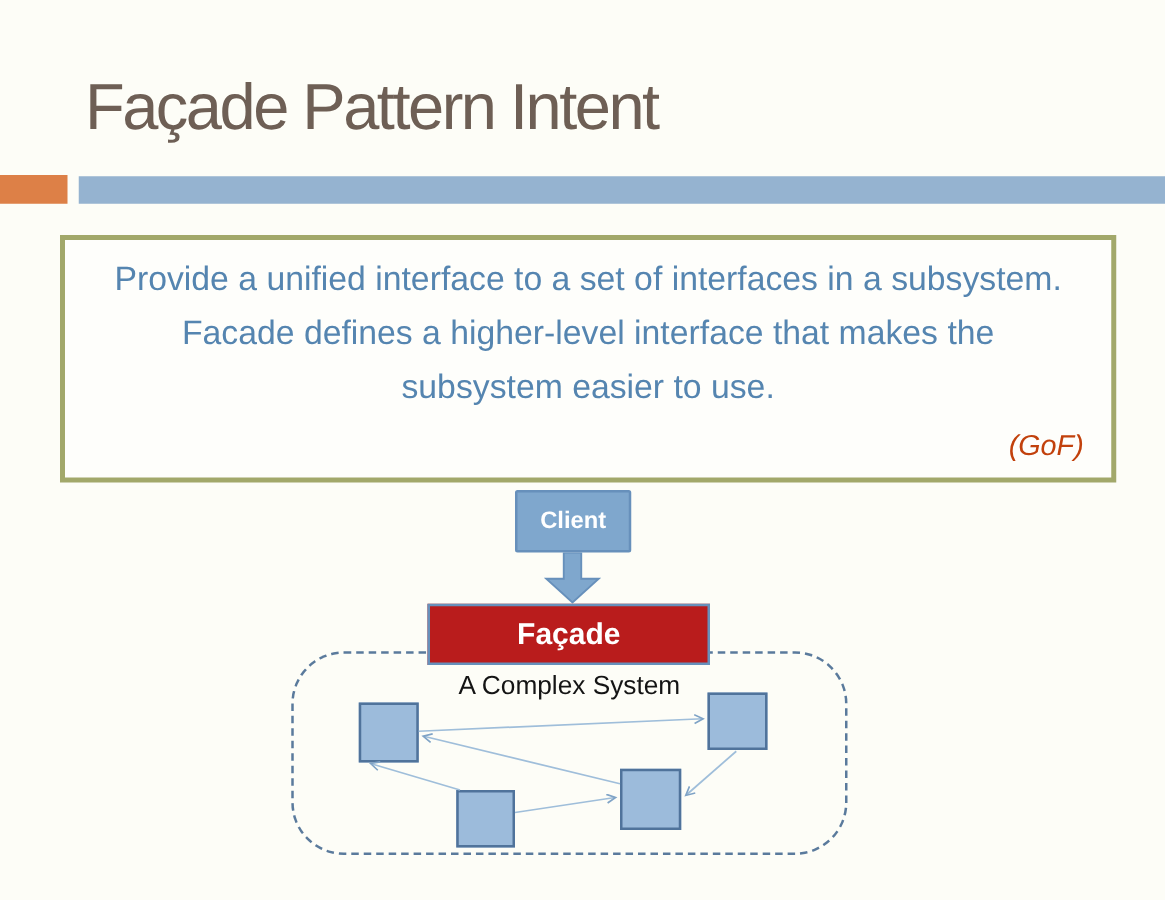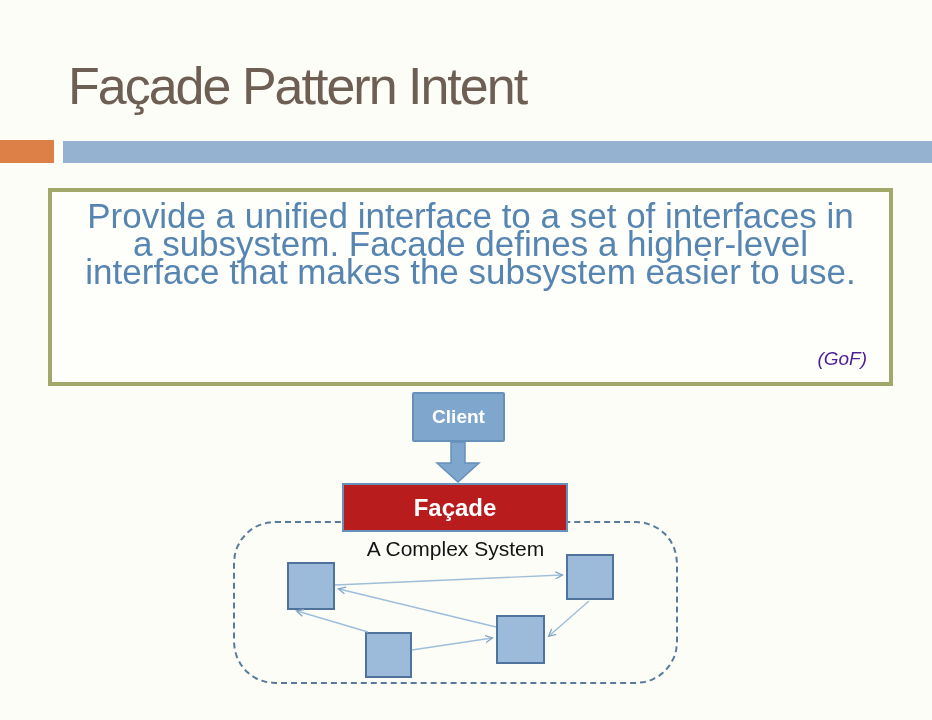--- a/index.html
+++ b/index.html
@@ -28,26 +28,26 @@
     background:#95b3d0;
   }
 
   
   .quote-box{
     position:absolute;left:48px;top:188px;width:845px;height:198px;
     border:4px solid #a2a86a;background:#fefefb;box-sizing:border-box;
   }
   .quote-text{
     position:absolute;left:28px;right:28px;top:10px;
-    font-size:35px;line-height:28px;text-align:center;
+    font-size:27px;line-height:43px;text-align:center;
     color:#5585b0;
   }
   .quote-attribution{
     position:absolute;right:22px;bottom:12px;
-    font-size:19px;font-style:italic;color:#4c1d95;
+    font-size:23px;font-style:italic;color:#c2410c;
   }
 
   
   .client-box{
     position:absolute;left:412px;top:392px;width:93px;height:50px;
     background:#7fa7cd;border:2px solid #6790bb;border-radius:2px;
     box-sizing:border-box;
     display:flex;align-items:center;justify-content:center;
     color:#ffffff;font-weight:700;font-size:19px;
   }

